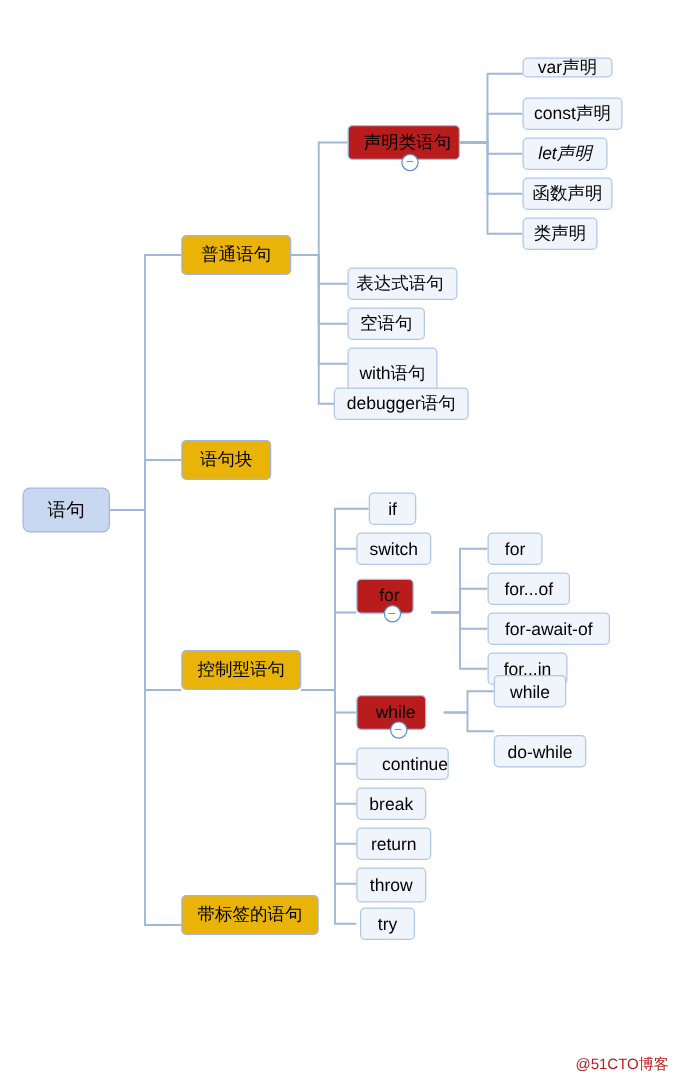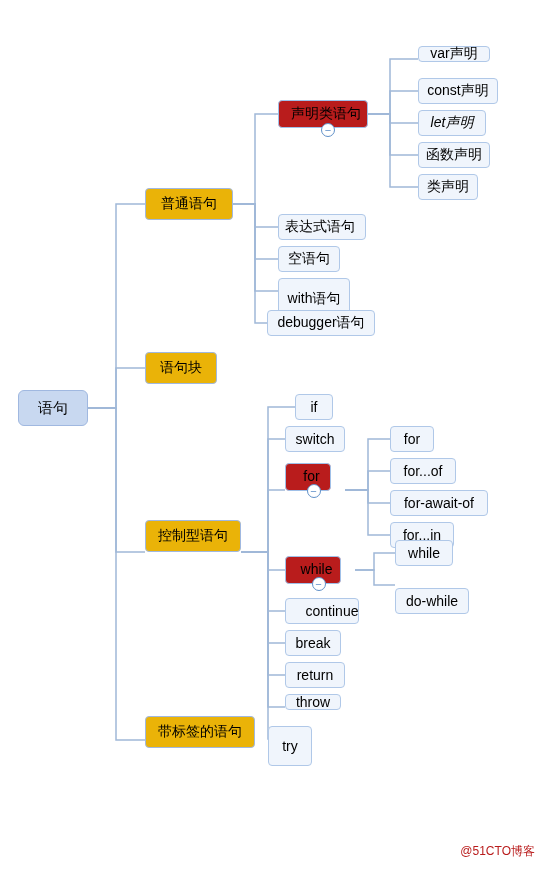--- a/index.html
+++ b/index.html
@@ -241,24 +241,24 @@
 
   <div class="node node-leaf" style="left:285px; top:598px; width:74px; height:26px;padding-left:30px;">
     <span>continue</span>
   </div>
   <div class="node node-leaf" style="left:285px; top:630px; width:56px; height:26px;">
     <span>break</span>
   </div>
   <div class="node node-leaf" style="left:285px; top:662px; width:60px; height:26px;">
     <span>return</span>
   </div>
-  <div class="node node-leaf" style="left:285px; top:694px; width:56px; height:16px;">
+  <div class="node node-leaf" style="left:285px; top:694px; width:56px; height:28px;">
     <span>throw</span>
   </div>
-  <div class="node node-leaf" style="left:268px; top:726px; width:44px; height:40px;">
+  <div class="node node-leaf" style="left:288px; top:726px; width:44px; height:26px;">
     <span>try</span>
   </div>
 
   <div class="watermark">
     <span>@51CTO博客</span>
   </div>
 
 </div>
 
 </body></html>

